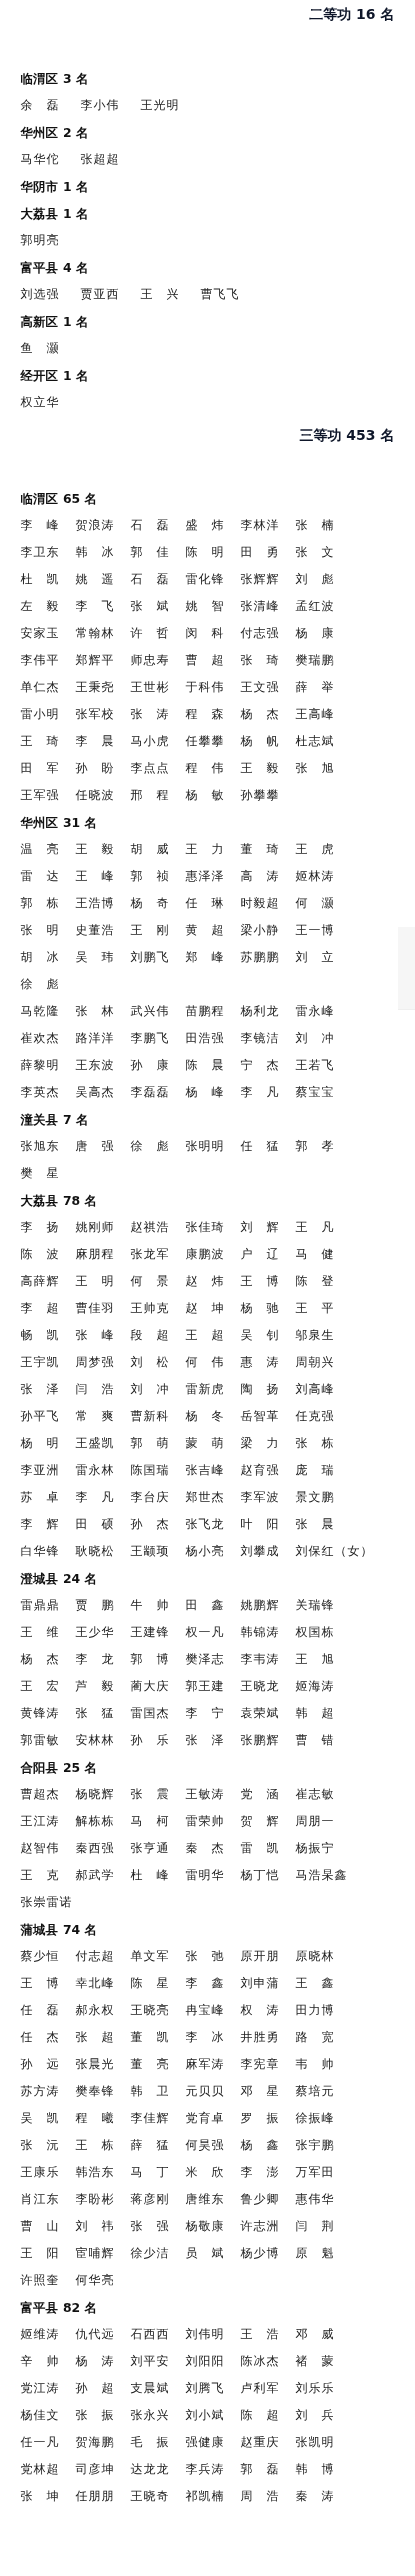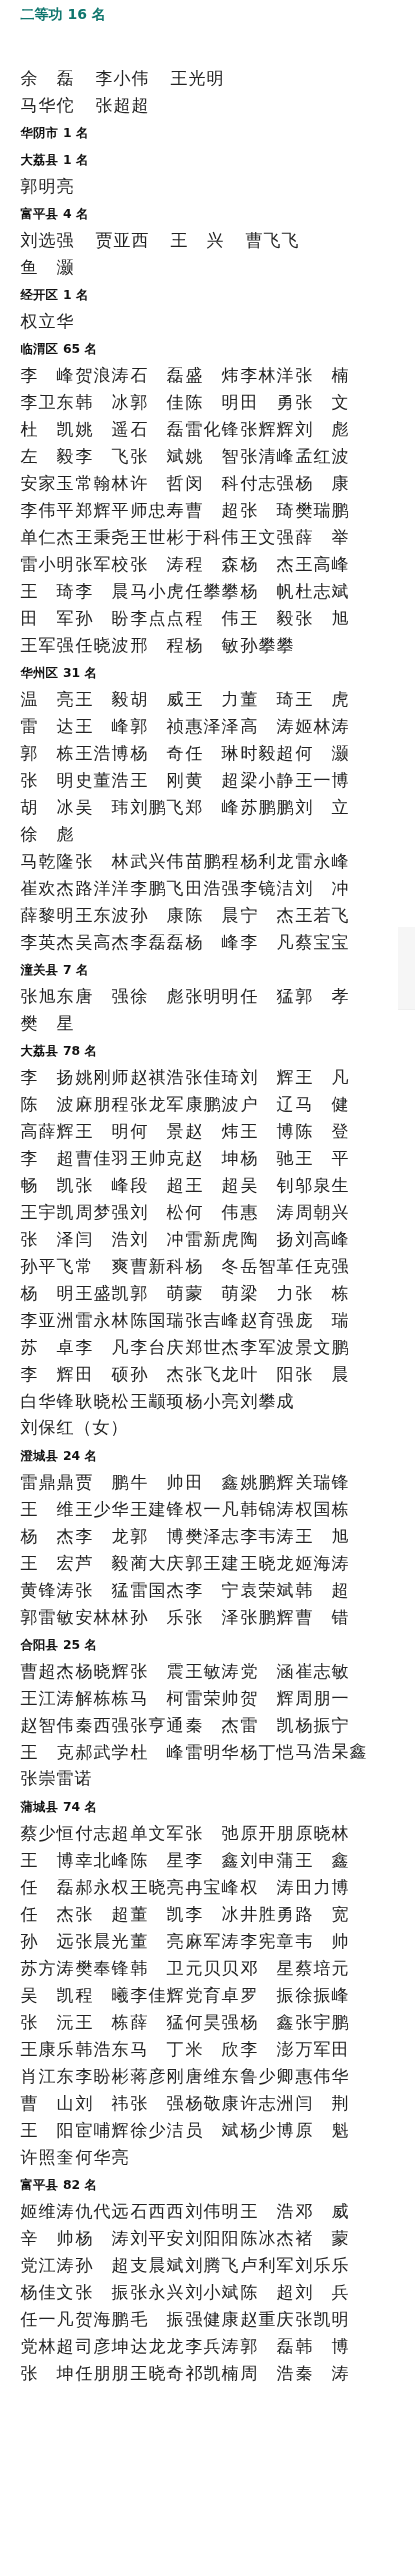--- a/index.html
+++ b/index.html
@@ -6,77 +6,79 @@
   body {
     width: 415px;
     min-height: 2724px;
     position: relative;
     font-family: "DejaVu Sans", "Liberation Sans", sans-serif;
     color: #1a1a1a;
     overflow-x: hidden;
   }
   .page { padding: 0 20.6px 0 20.6px; }
   .award-title {
-    text-align: left;
+    text-align: right;
     font-weight: bold;
     font-size: 14px;
     line-height: 16.5px;
     letter-spacing: 0px;
-    color: #0f766e;
+    color: #0f172a;
   }
   .award-title.first { padding-top: 6.2px; margin-bottom: 42px; }
   .award-title.second { margin-top: 11.3px; margin-bottom: 42px; }
   .unit-header {
     font-weight: bold;
     font-size: 12.4px;
     line-height: 27px;
     height: 27px;
     color: #111111;
     white-space: nowrap;
   }
   .unit-header .count { margin-left: 5.2px; }
   .names {
     display: flex;
     flex-wrap: wrap;
-    font-size: 17px;
+    font-size: 12px;
   }
   .names .name {
     height: 27px;
     line-height: 27px;
     white-space: pre;
     color: #222222;
     letter-spacing: 1px;
   }
   .names.second-class .name { margin-right: 21px; }
   .names.third-class .name { width: 55px; }
-  .names.third-class .name.long { width: auto; margin-right: 9px; font-family: Liberation Mono, monospace; }
+  .names.third-class .name.long { width: auto; margin-right: 9px; }
   .side-panel {
     position: absolute;
     left: 398px;
     top: 927px;
     width: 17.5px;
     height: 82px;
     background: #f6f6f6;
     border-bottom: 0.5px solid #efefef;
   }
 </style>
 </head>
 <body>
 
 <div class="page">
   <div class="award-title first">二等功 16 名</div>
   <div id="second-units">
       <div>
+        <div class="unit-header"><span>临渭区</span><span class="count">3 名</span></div>
         <div class="names second-class">
           <span class="name">余　磊</span>
           <span class="name">李小伟</span>
           <span class="name">王光明</span>
         </div>
       </div>
       <div>
+        <div class="unit-header"><span>华州区</span><span class="count">2 名</span></div>
         <div class="names second-class">
           <span class="name">马华佗</span>
           <span class="name">张超超</span>
         </div>
       </div>
       <div>
         <div class="unit-header"><span>华阴市</span><span class="count">1 名</span></div>
       </div>
       <div>
         <div class="unit-header"><span>大荔县</span><span class="count">1 名</span></div>
@@ -87,32 +89,34 @@
       <div>
         <div class="unit-header"><span>富平县</span><span class="count">4 名</span></div>
         <div class="names second-class">
           <span class="name">刘选强</span>
           <span class="name">贾亚西</span>
           <span class="name">王　兴</span>
           <span class="name">曹飞飞</span>
         </div>
       </div>
       <div>
+        <div class="unit-header"><span>高新区</span><span class="count">1 名</span></div>
         <div class="names second-class">
           <span class="name">鱼　灏</span>
         </div>
       </div>
       <div>
         <div class="unit-header"><span>经开区</span><span class="count">1 名</span></div>
         <div class="names second-class">
           <span class="name">权立华</span>
         </div>
       </div>
     </div>
 
+  <div class="award-title second">三等功 453 名</div>
   <div id="third-units">
       <div>
         <div class="unit-header"><span>临渭区</span><span class="count">65 名</span></div>
         <div class="names third-class">
           <span class="name">李　峰</span>
           <span class="name">贺浪涛</span>
           <span class="name">石　磊</span>
           <span class="name">盛　炜</span>
           <span class="name">李林洋</span>
           <span class="name">张　楠</span>

